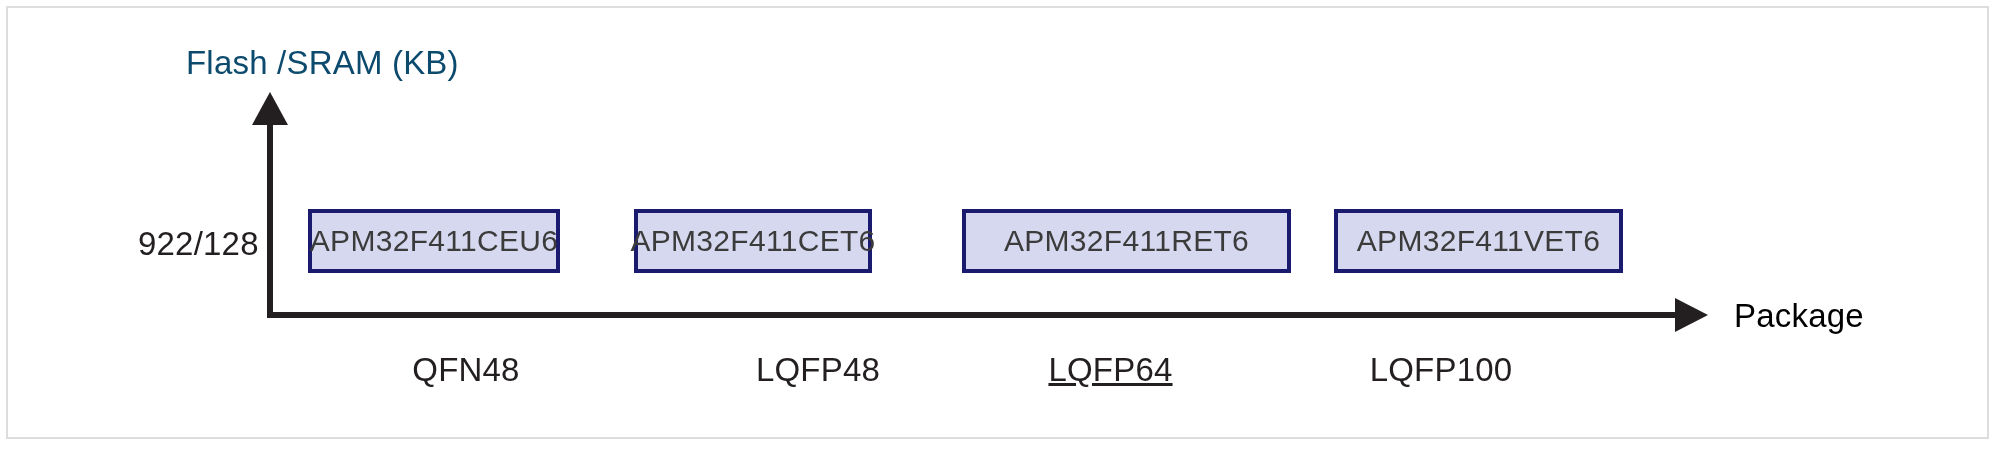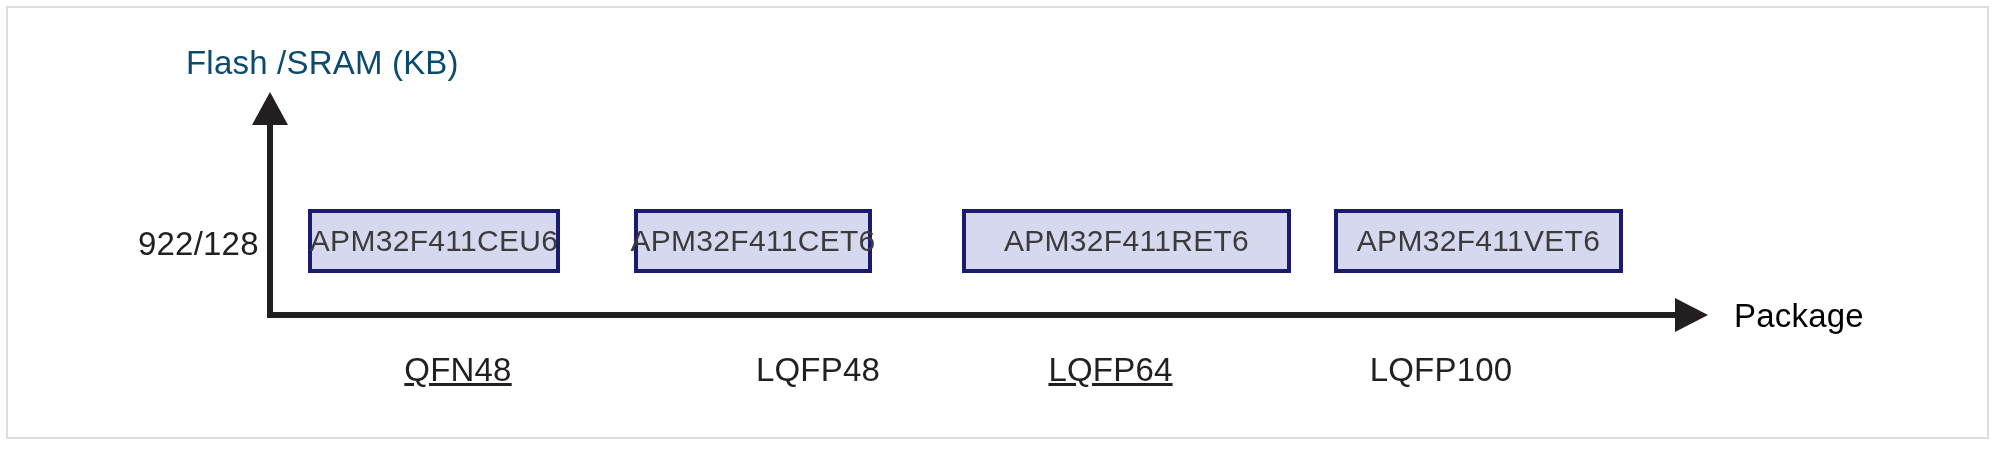--- a/index.html
+++ b/index.html
@@ -144,18 +144,18 @@
         <span class="part-box-label">APM32F411CET6</span>
       </div>
       <div class="part-box" style="left: 962px; width: 329px;">
         <span class="part-box-label">APM32F411RET6</span>
       </div>
       <div class="part-box" style="left: 1295px; width: 289px; margin-left: 39px;">
         <span class="part-box-label">APM32F411VET6</span>
       </div>
     </div>
   <div id="packages-layer">
-      <div class="pkg-label" style="left: 312px; width: 292px; text-decoration: underline;">QFN48</div>
+      <div class="pkg-label" style="left: 320px; width: 292px;">QFN48</div>
       <div class="pkg-label" style="left: 672px; width: 292px;">LQFP48</div>
       <div class="pkg-label" style="left: 962px; width: 297px; text-decoration: underline;">LQFP64</div>
       <div class="pkg-label" style="left: 1295px; width: 292px; text-align: center;">LQFP100</div>
     </div>
 </div>
 
 </body></html>

